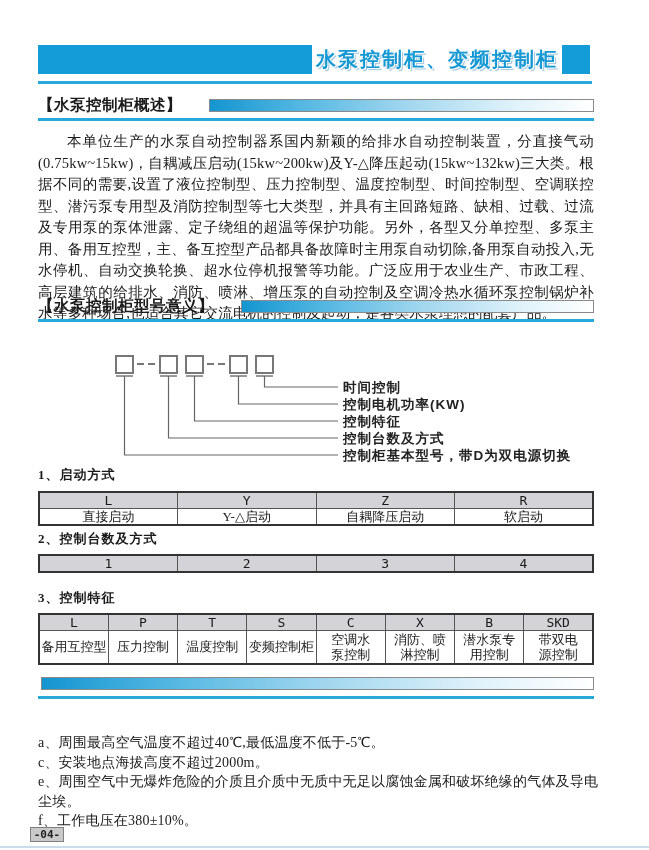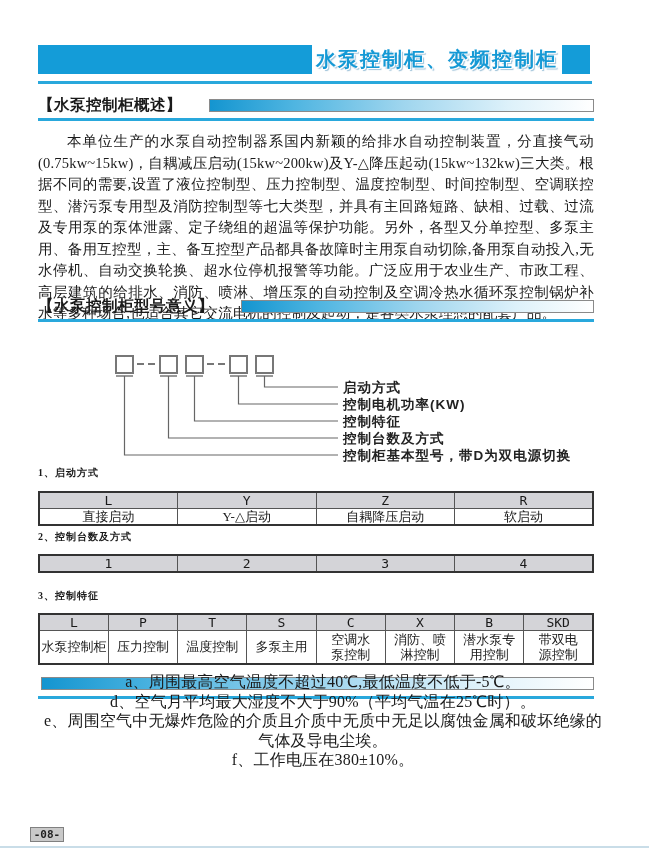--- a/index.html
+++ b/index.html
@@ -28,31 +28,31 @@
   .overview-par { position:absolute; left:38px; top:131px; width:556px;
                   font-size:14.5px; line-height:21.5px; text-align:justify;
                   text-indent:2em; letter-spacing:.2px; }
   
   .diagram { position:absolute; left:38px; top:352px; width:556px; height:116px; }
   .diagram svg { position:absolute; left:0; top:0; }
   .diag-label { position:absolute; left:305px; height:17px; line-height:17px;
                 font-size:13.5px; font-weight:bold; letter-spacing:1px;
                 font-family:"Liberation Sans", sans-serif; color:#222; white-space:nowrap; }
   
-  .num-heading { position:absolute; left:38px; font-size:10px; font-weight:bold; letter-spacing:1px; }
+  .num-heading { position:absolute; left:38px; font-size:13px; font-weight:bold; letter-spacing:1px; }
   
   table.ctl { position:absolute; left:38px; width:556px; border-collapse:collapse;
               table-layout:fixed; border:2px solid #333; }
   table.ctl td { border:1px solid #555; text-align:center; vertical-align:middle;
                  font-size:13px; height:16px; padding:0; line-height:15px; }
   table.ctl tr.hdr td { background:#D4D4D8; font-family:"DejaVu Sans Mono", monospace; }
   table.ctl tr.two td { height:33px; white-space:pre-line; }
   
-  .conditions { position:absolute; left:38px; top:672px; width:570px;
-                font-size:16px; line-height:19.5px; letter-spacing:.2px;text-align:center; }
+  .conditions { position:absolute; left:38px; top:733px; width:570px;
+                font-size:14px; line-height:19.5px; letter-spacing:.2px; }
   
   .footer-box { position:absolute; left:30px; top:827px; width:34px; height:15px;
                 background:#c9c9c9; border:1px solid #808080; text-align:center;
                 font:bold 11px/13px "DejaVu Sans Mono", monospace; color:#222; }
   .bottom-line{ position:absolute; left:0; top:846px; width:649px; height:2px; background:#c9dde8; }
 </style>
 </head>
 <body>
 
 <div class="page">
@@ -103,21 +103,21 @@
         <line x1="180" y1="12" x2="187" y2="12"></line>
       </g>
       <g stroke="#666" stroke-width="1.2" fill="none">
         <polyline points="226.5,24 226.5,35 300,35"></polyline>
         <polyline points="200.5,24 200.5,52 300,52"></polyline>
         <polyline points="156.5,24 156.5,69 300,69"></polyline>
         <polyline points="130.5,24 130.5,86 300,86"></polyline>
         <polyline points="86.5,24 86.5,103 300,103"></polyline>
       </g>
     </svg>
-    <div class="diag-label" style="top:27px">启动方式</div>
+    <div class="diag-label" style="top:27px">时间控制</div>
     <div class="diag-label" style="top:44px">控制电机功率(KW)</div>
     <div class="diag-label" style="top:61px">控制特征</div>
     <div class="diag-label" style="top:78px">控制台数及方式</div>
     <div class="diag-label" style="top:95px">控制柜基本型号，带D为双电源切换</div>
   </div>
 
   <div class="num-heading" style="top:466px">1、启动方式</div>
   <table class="ctl" style="top:491px">
     <tbody>
       <tr class="hdr">
@@ -154,24 +154,24 @@
         <td>L</td>
         <td>P</td>
         <td>T</td>
         <td>S</td>
         <td>C</td>
         <td>X</td>
         <td>B</td>
         <td>SKD</td>
       </tr>
       <tr class="two">
-        <td>水泵控制柜</td>
+        <td>备用互控型</td>
         <td>压力控制</td>
         <td>温度控制</td>
-        <td>多泵主用</td>
+        <td>变频控制柜</td>
         <td>空调水
 泵控制</td>
         <td>消防、喷
 淋控制</td>
         <td>潜水泵专
 用控制</td>
         <td>带双电
 源控制</td>
       </tr>
     </tbody>
@@ -179,21 +179,21 @@
 
   <div class="sec-header" style="top:675px">
     <div class="sec-row">
       <span class="sec-bar"></span>
     </div>
     <div class="sec-line"></div>
   </div>
 
   <div class="conditions">
     <div>a、周围最高空气温度不超过40℃,最低温度不低于-5℃。</div>
-    <div>d、空气月平均最大湿度不大于90%（平均气温在25℃时）。</div>
+    <div>c、安装地点海拔高度不超过2000m。</div>
     <div>e、周围空气中无爆炸危险的介质且介质中无质中无足以腐蚀金属和破坏绝缘的气体及导电尘埃。</div>
     <div>f、工作电压在380±10%。</div>
   </div>
 
-  <div class="footer-box">-08-</div>
+  <div class="footer-box">-04-</div>
   <div class="bottom-line"></div>
 
 </div>
 
 </body></html>

